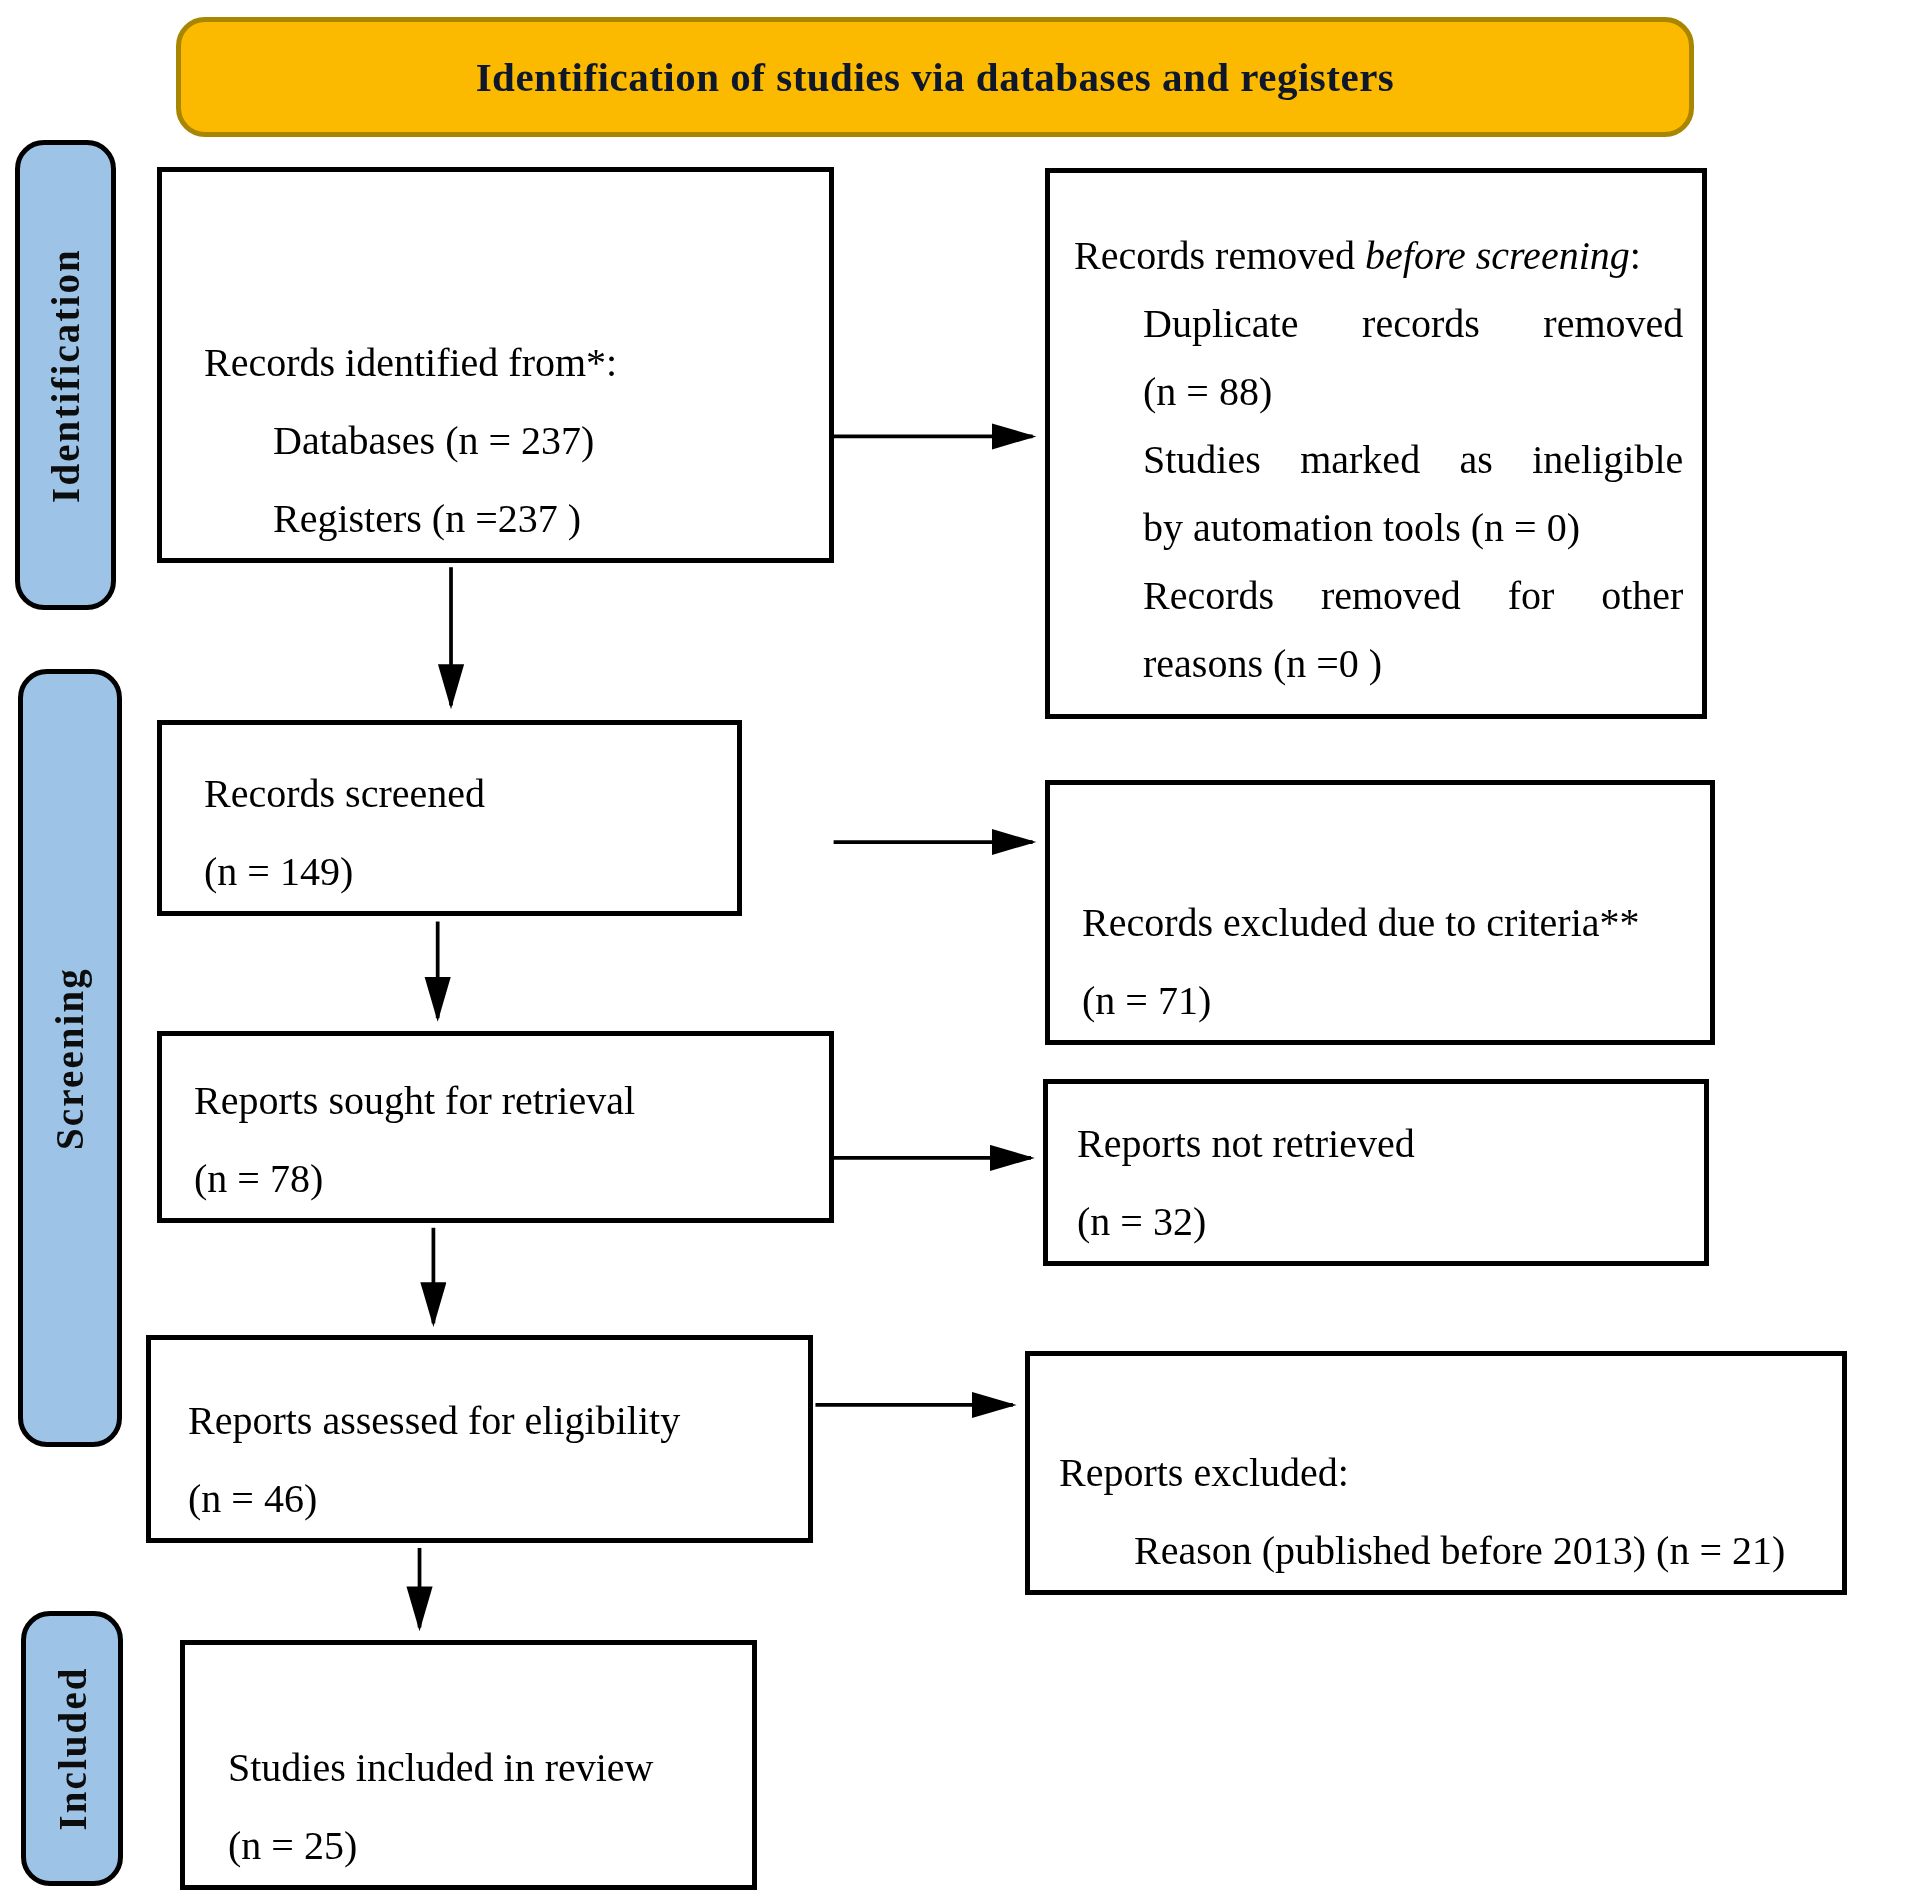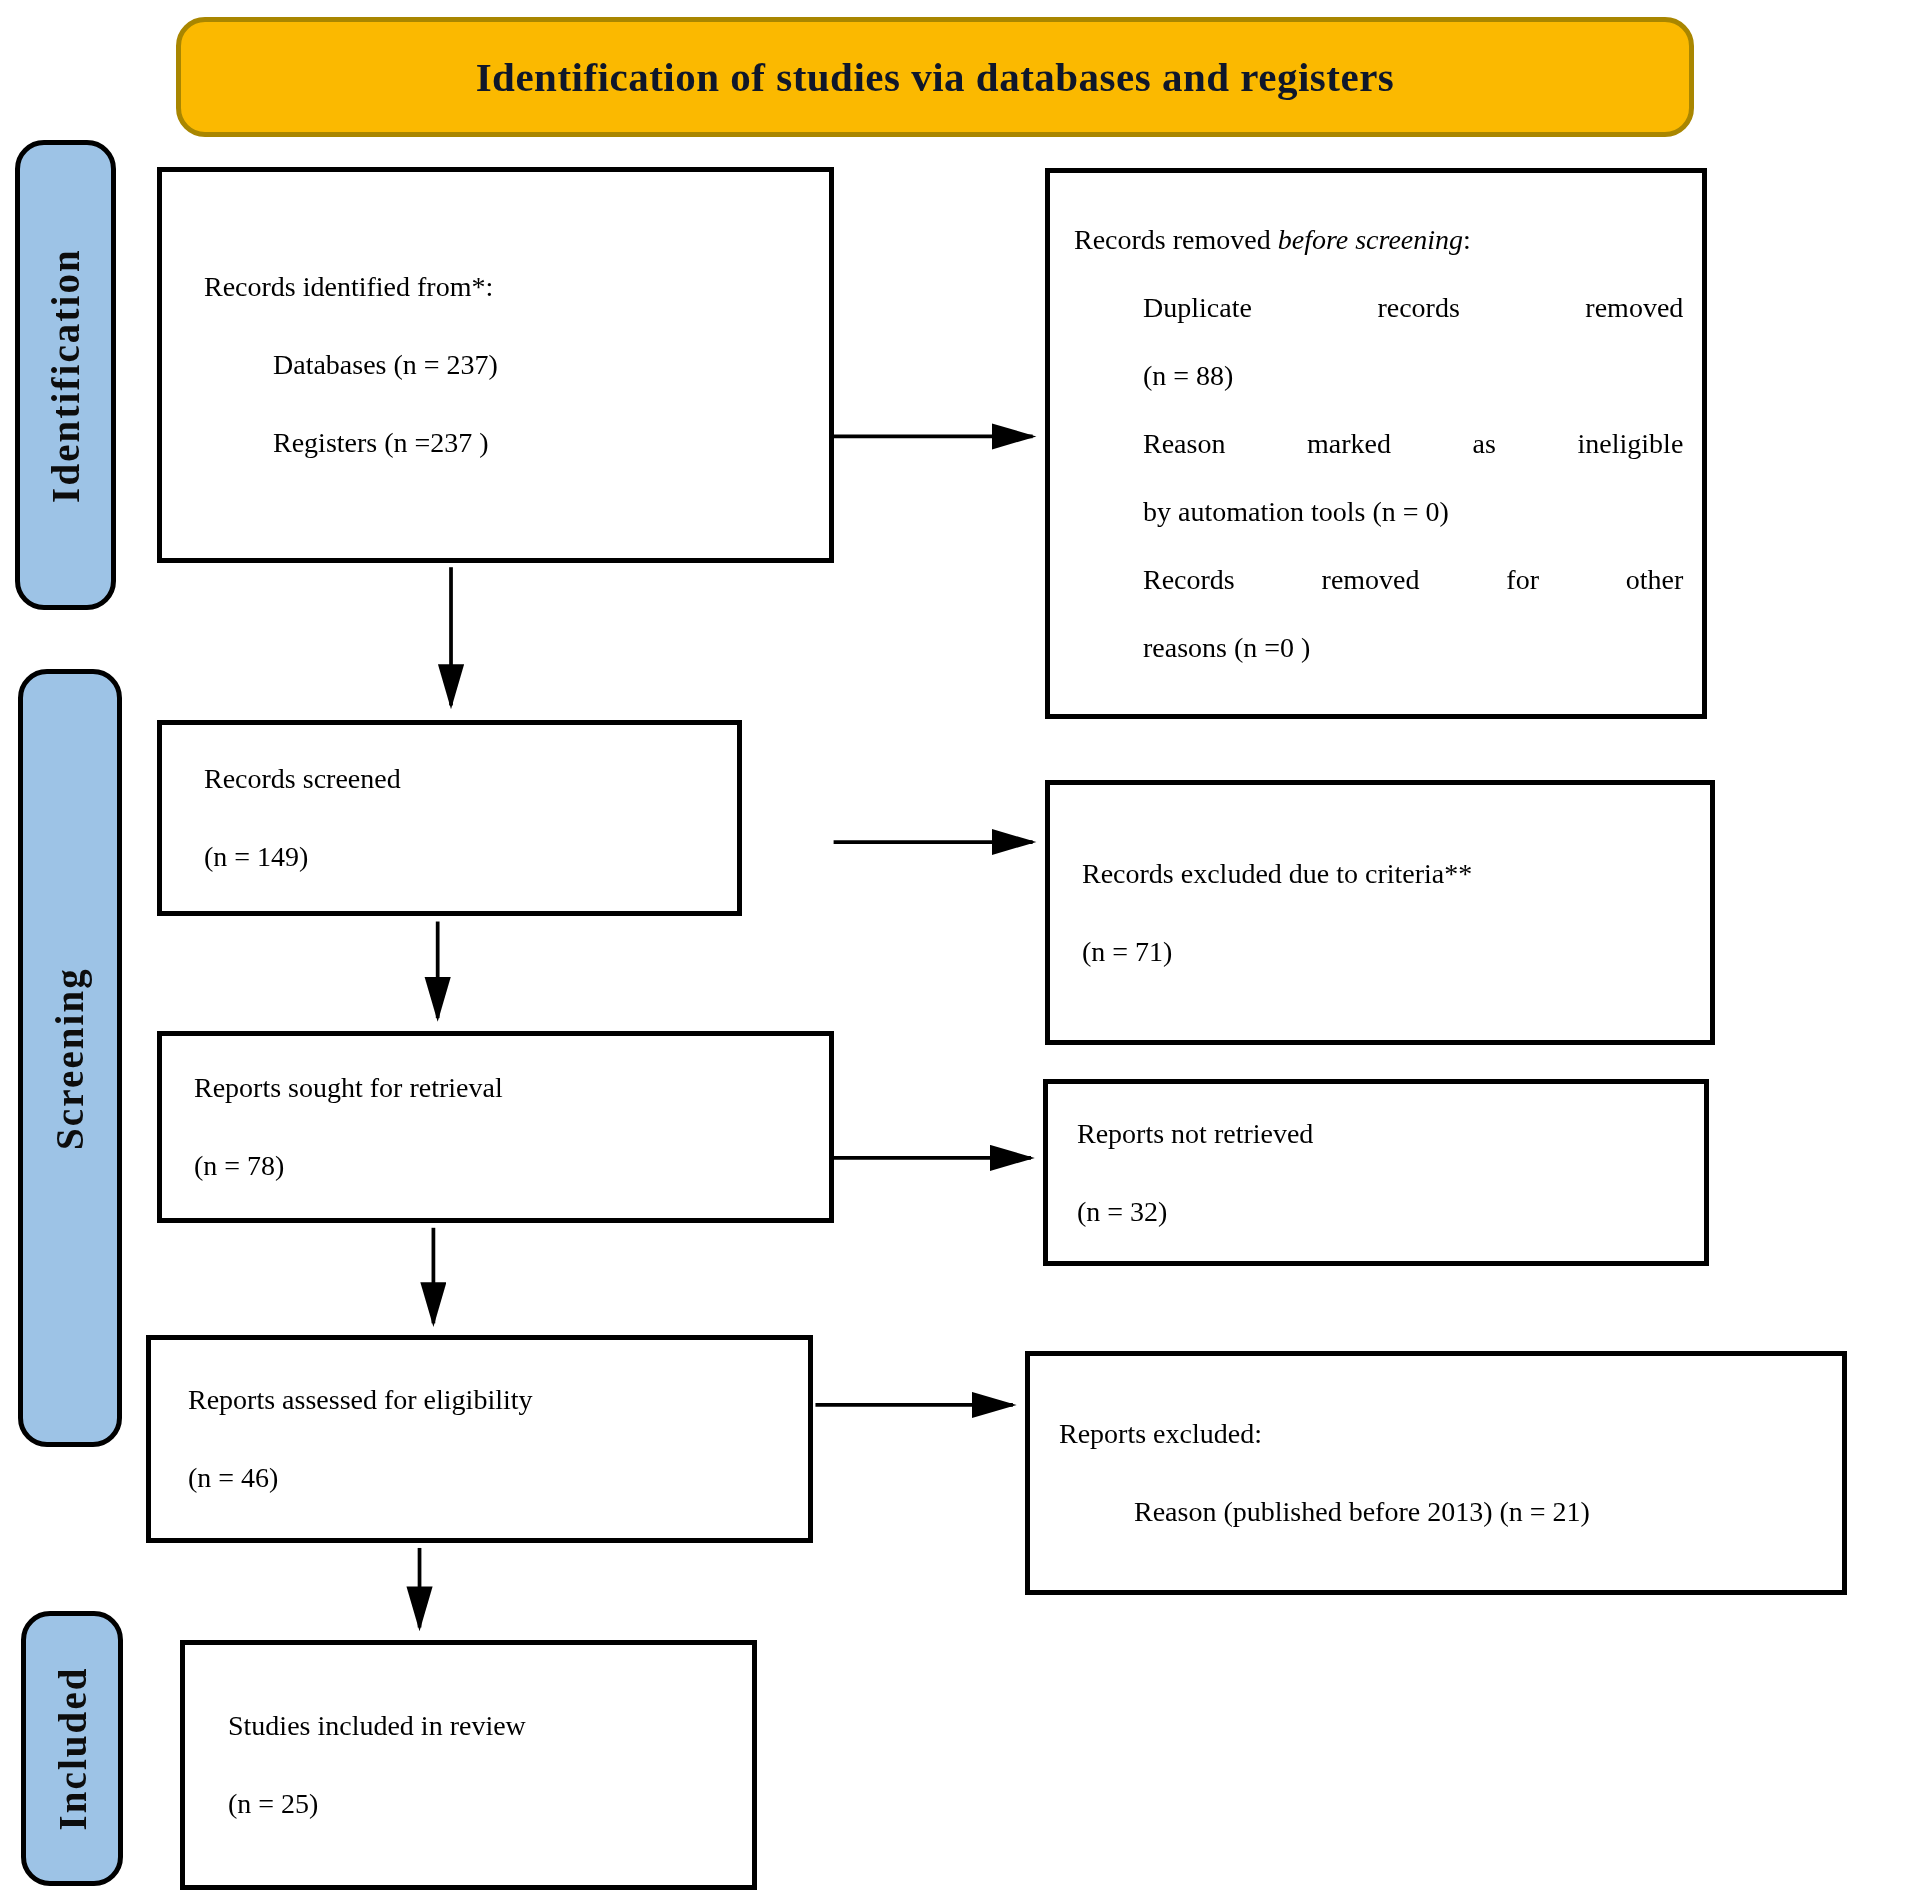--- a/index.html
+++ b/index.html
@@ -31,22 +31,22 @@
     transform:rotate(-90deg);white-space:nowrap;
     font-weight:bold;font-size:39px;letter-spacing:2.1px;color:#0d0d0d;
   }
   #lbl-identification{left:15px;top:140px;width:101px;height:470px;}
   #lbl-screening{left:17.6px;top:669px;width:104px;height:778px;}
   #lbl-included{left:21.3px;top:1611px;width:102px;height:275px;}
   
   .box{
     position:absolute;background:#fff;border:5.9px solid #000;
     box-sizing:border-box;
-    display:flex;flex-direction:column;justify-content:center;
-    font-size:28px;line-height:78px;
+    display:flex;flex-direction:column;justify-content:flex-end;
+    font-size:40px;line-height:78px;
   }
   .indent{padding-left:69px;}
   .indent-lg{padding-left:75px;}
   #b1{left:157px;top:167px;width:677px;height:396px;padding-left:42px;padding-right:16px;}
   #b2{left:157px;top:720px;width:585px;height:196px;padding-left:42px;padding-right:16px;}
   #b3{left:157px;top:1031px;width:677px;height:192px;padding-left:32px;padding-right:16px;}
   #b4{left:146px;top:1335px;width:667px;height:208px;padding-left:37px;padding-right:16px;}
   #b5{left:180px;top:1640px;width:577px;height:250px;padding-left:43px;padding-right:16px;}
   #r1{left:1045px;top:168px;width:662px;height:551px;padding:16px 18.7px 16px 24px;line-height:68px;}
   #r2{left:1045px;top:780px;width:670px;height:265px;padding-left:32px;padding-right:21.3px;}
@@ -100,21 +100,21 @@
 
   <div class="box" id="b5">
     <div>Studies included in review</div>
     <div>(n = 25)</div>
   </div>
 
   <div class="box" id="r1">
     <div><span>Records removed </span><span class="it">before screening</span><span>:</span></div>
     <div class="indent jl">Duplicate records removed</div>
     <div class="indent">(n = 88)</div>
-    <div class="indent jl">Reason marked as ineligible</div>
+    <div class="indent jl">Studies marked as ineligible</div>
     <div class="indent">by automation tools (n = 0)</div>
     <div class="indent jl">Records removed for other</div>
     <div class="indent">reasons (n =0 )</div>
   </div>
 
   <div class="box" id="r2">
     <div>Records excluded due to criteria**</div>
     <div>(n = 71)</div>
   </div>
 

